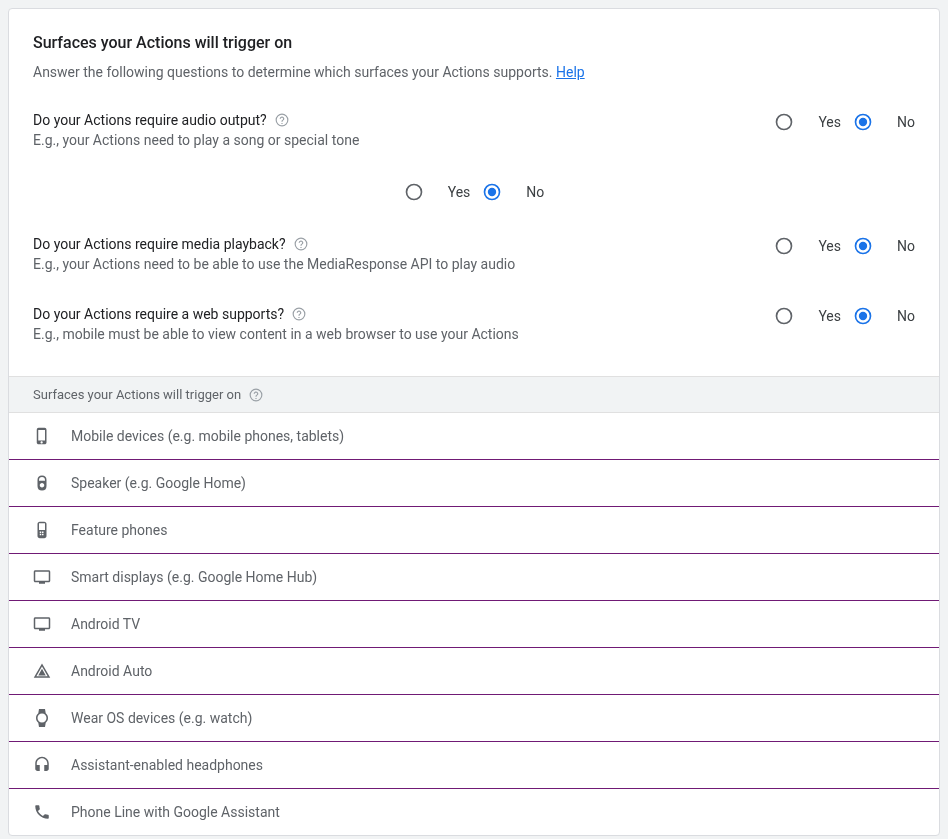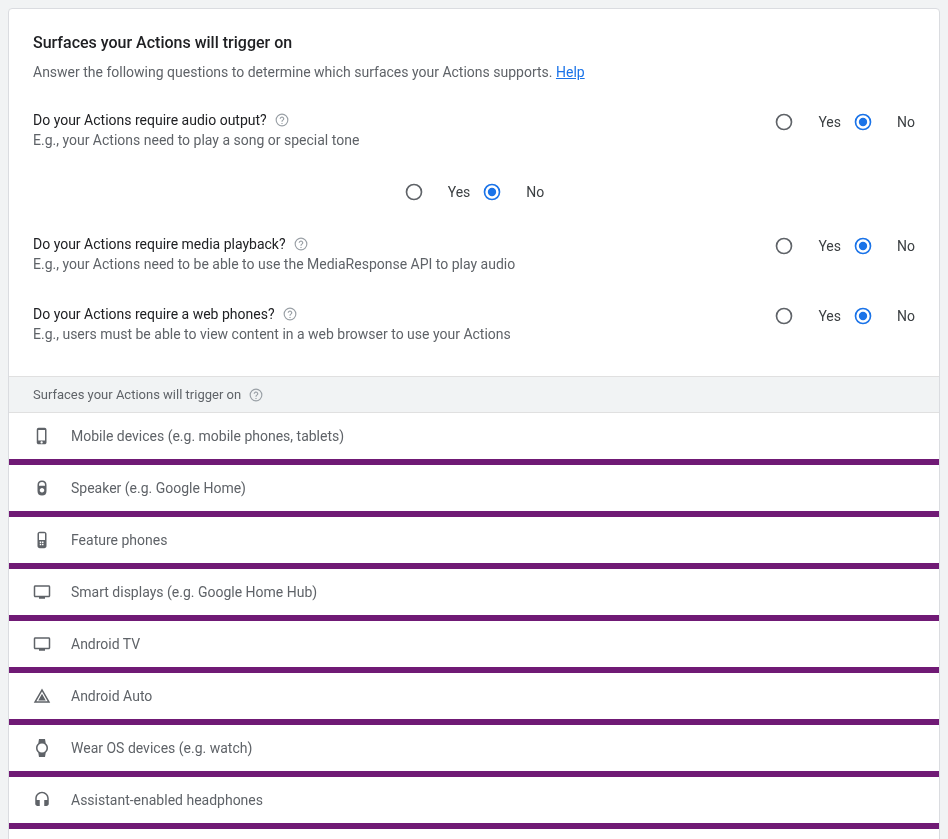--- a/index.html
+++ b/index.html
@@ -108,21 +108,21 @@
       padding: 10px 24px;
       display: flex;
       align-items: center;
       font-size: 13px;
       color: #5f6368;
     }
     .surface-row {
       display: flex;
       align-items: center;
       padding: 14px 24px;
-      border-bottom: 6px solid #701a75;
+      border-bottom: 1px solid #701a75;
     }
     .surface-row:last-child {
       border-bottom: none;
     }
     .surface-icon {
       width: 18px;
       height: 18px;
       margin-right: 20px;
       display: flex;
       align-items: center;
@@ -236,29 +236,29 @@
                 <circle cx="12" cy="12" r="5" fill="#1a73e8"></circle>
               </svg>
             </span>
             <span class="opt-label">No</span>
           </label>
         </div>
       </div>
       <div class="question-row">
         <div class="question-text">
           <div class="question-label">
-            <span>Do your Actions require a web phones?</span>
+            <span>Do your Actions require a web supports?</span>
             <span class="help-icon">
               <svg viewBox="0 0 24 24">
                 <circle cx="12" cy="12" r="10" fill="none" stroke="#9aa0a6" stroke-width="2"></circle>
                 <path fill="#9aa0a6" d="M11 17h2v2h-2zm1-11c-2.2 0-4 1.8-4 4h2c0-1.1.9-2 2-2s2 .9 2 2c0 2-3 1.75-3 5h2c0-2.25 3-2.5 3-5 0-2.2-1.8-4-4-4z"></path>
               </svg>
             </span>
           </div>
-          <div class="question-desc">E.g., users must be able to view content in a web browser to use your Actions</div>
+          <div class="question-desc">E.g., mobile must be able to view content in a web browser to use your Actions</div>
         </div>
         <div class="options">
           <label class="option">
             <span class="radio">
               <svg viewBox="0 0 24 24">
                 <circle cx="12" cy="12" r="9" fill="none" stroke="#5f6368" stroke-width="2"></circle>
               </svg>
             </span>
             <span class="opt-label">Yes</span>
           </label>

